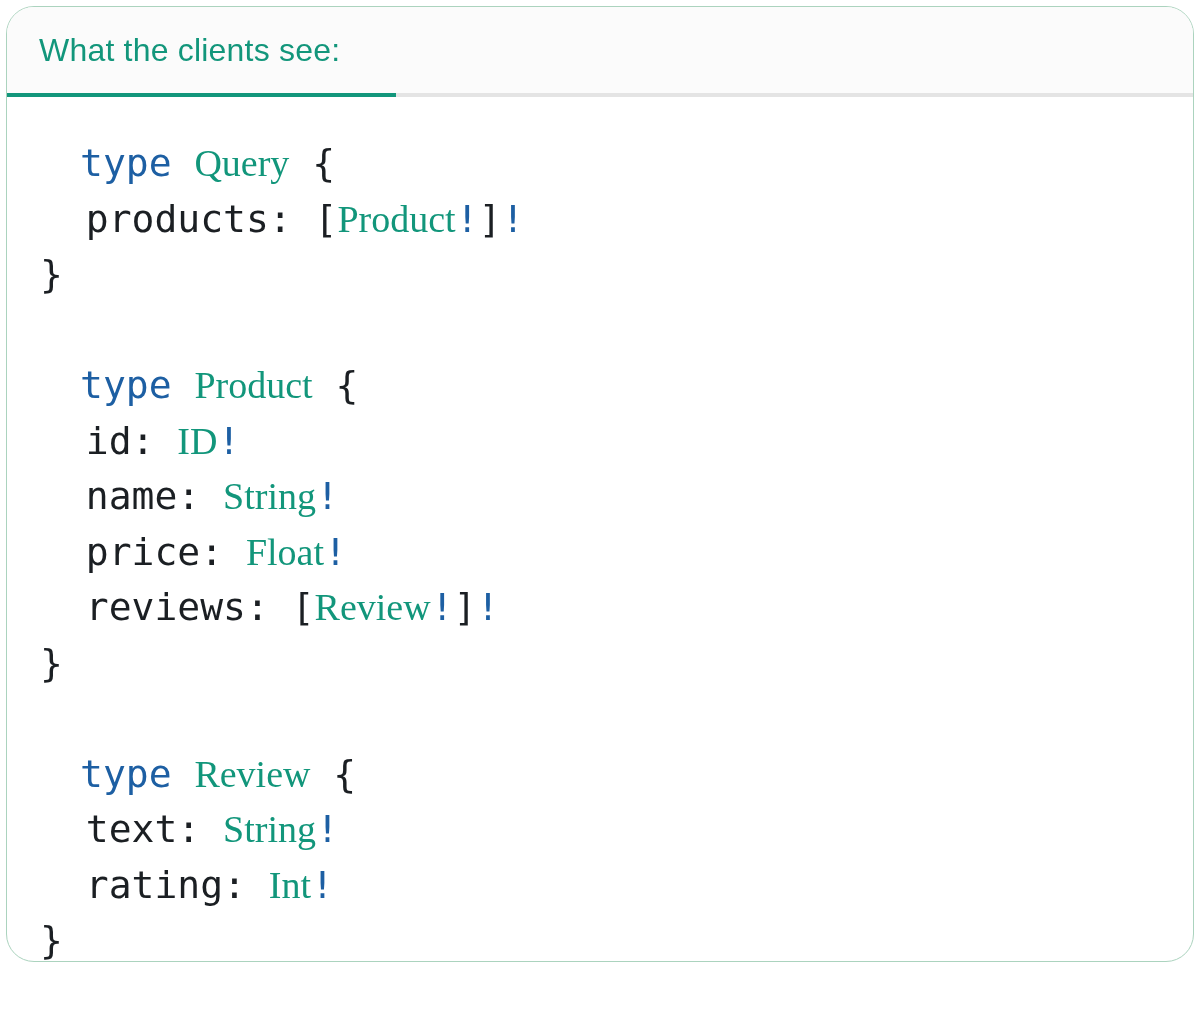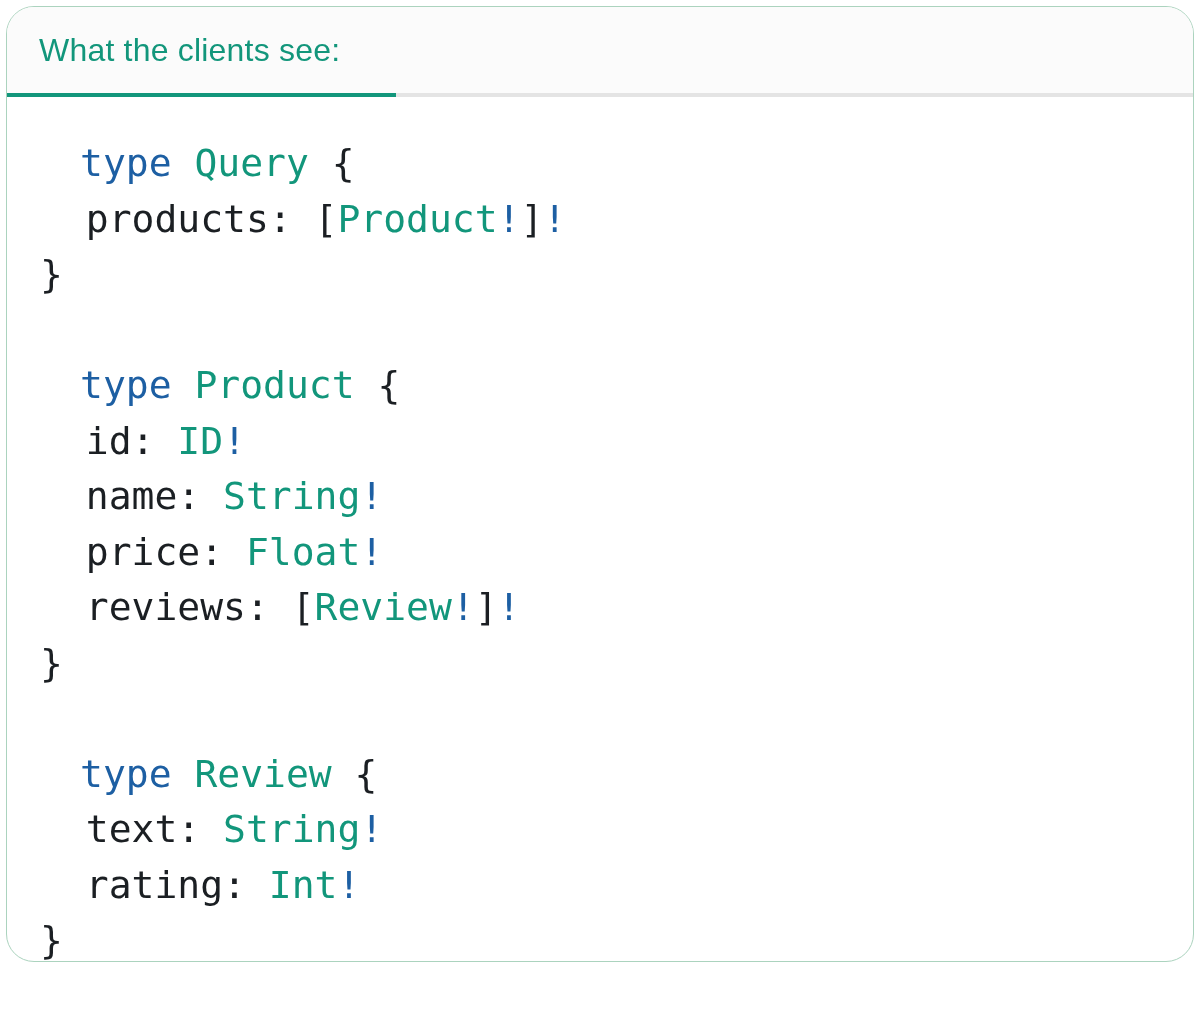--- a/index.html
+++ b/index.html
@@ -53,21 +53,21 @@
     font-family: "DejaVu Sans Mono", "Liberation Mono", monospace;
     font-size: 38px;
     line-height: 55.5px;
     color: var(--code_text, #1b1f23);
   }
   .code-line {
     white-space: pre;
     min-height: 55.5px;
   }
   .tok-kw   { color: var(--keyword_blue, #1d5fa3); margin-left: 40px; }
-  .tok-name { color: var(--type_teal, #12967b); }
+  .tok-name { color: var(--type_teal, #12967b); font-family: Liberation Serif, serif; }
   .tok-bang { color: var(--bang_blue, #1d5fa3); }
   .tok-plain { color: var(--code_text, #1b1f23); }
 </style>
 </head>
 <body>
 
 <div class="page">
   <div class="card">
     <div class="tabbar">
       <div class="tab">What the clients see:</div>

